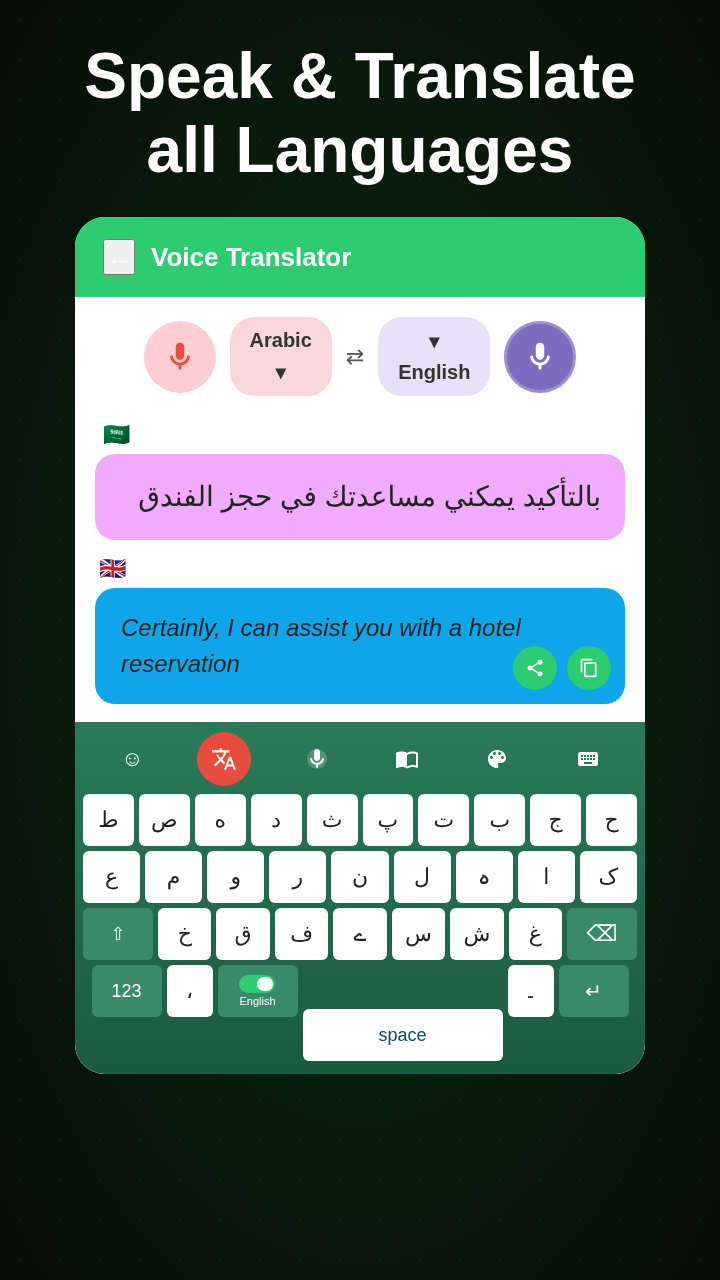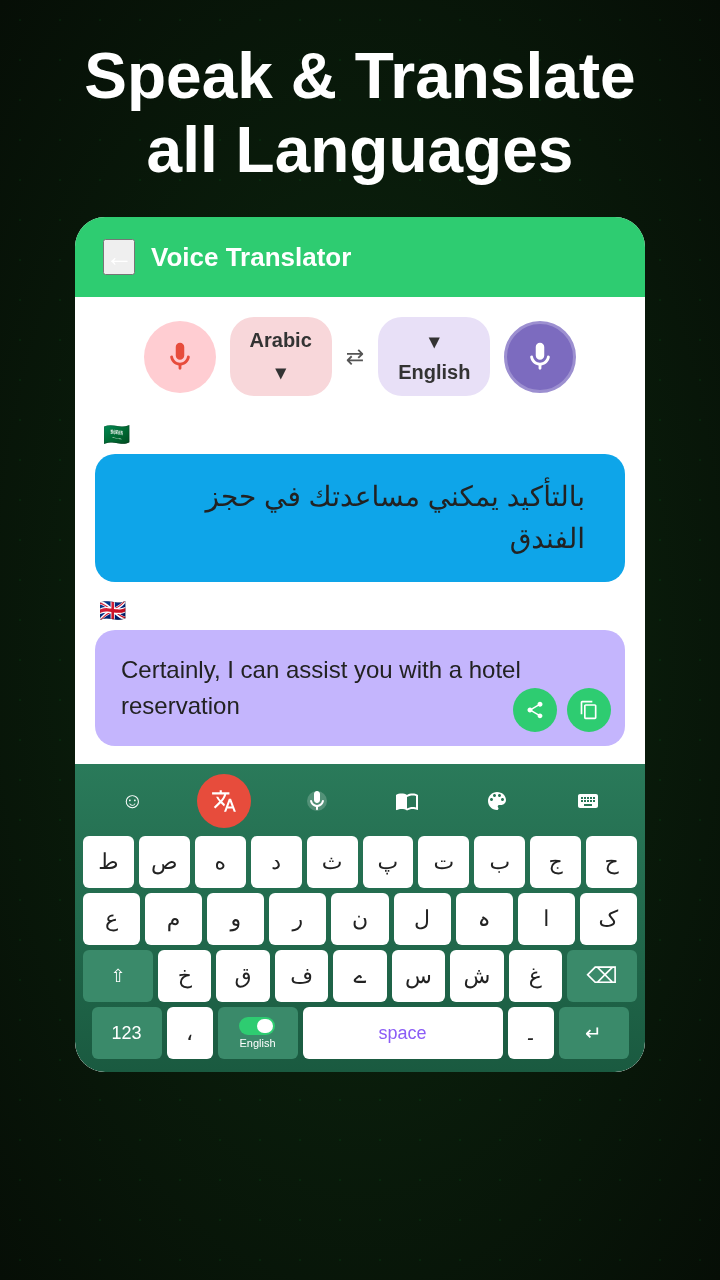--- a/index.html
+++ b/index.html
@@ -157,46 +157,47 @@
       border-radius: 4px;
       display: inline-flex;
       align-items: center;
       justify-content: center;
       font-size: 22px;
       margin-bottom: 6px;
       margin-left: 4px;
     }
 
     .bubble-arabic {
-      background: #0ea5e9;
+      background: #f0abfc;
       border-radius: 20px;
-      padding: 22px 40px;
+      padding: 22px 24px;
       font-size: 28px;
       color: #222;
       direction: rtl;
       text-align: right;
       line-height: 1.5;
       margin-bottom: 16px;
     }
 
     .flag-badge-uk {
       margin-bottom: 6px;
       margin-left: 4px;
       font-size: 22px;
     }
 
     .bubble-english {
-      background: #c4b5fd;
+      background: #0ea5e9;
       border-radius: 20px;
       padding: 22px 26px;
       font-size: 24px;
       color: #222;
       line-height: 1.5;
       position: relative;
       margin-bottom: 4px;
+      font-style: italic;
     }
 
     .bubble-actions {
       position: absolute;
       bottom: 14px;
       right: 14px;
       display: flex;
       gap: 10px;
     }
     .action-btn {
@@ -285,21 +286,22 @@
     .key.backspace {
       background: #3a8a6a;
       color: white;
       flex: 1.4;
       max-width: 70px;
     }
     .key.space {
       flex: 3.5;
       max-width: 200px;
       font-size: 18px;
-      color: #8b5cf6;
+      color: #0c4a6e;
+      margin-top: 44px;
     }
     .key.nums {
       background: #3a8a6a;
       color: #ffffff;
       font-size: 18px;
       flex: 1.4;
       max-width: 70px;
     }
     .key.enter {
       background: #3a8a6a;

